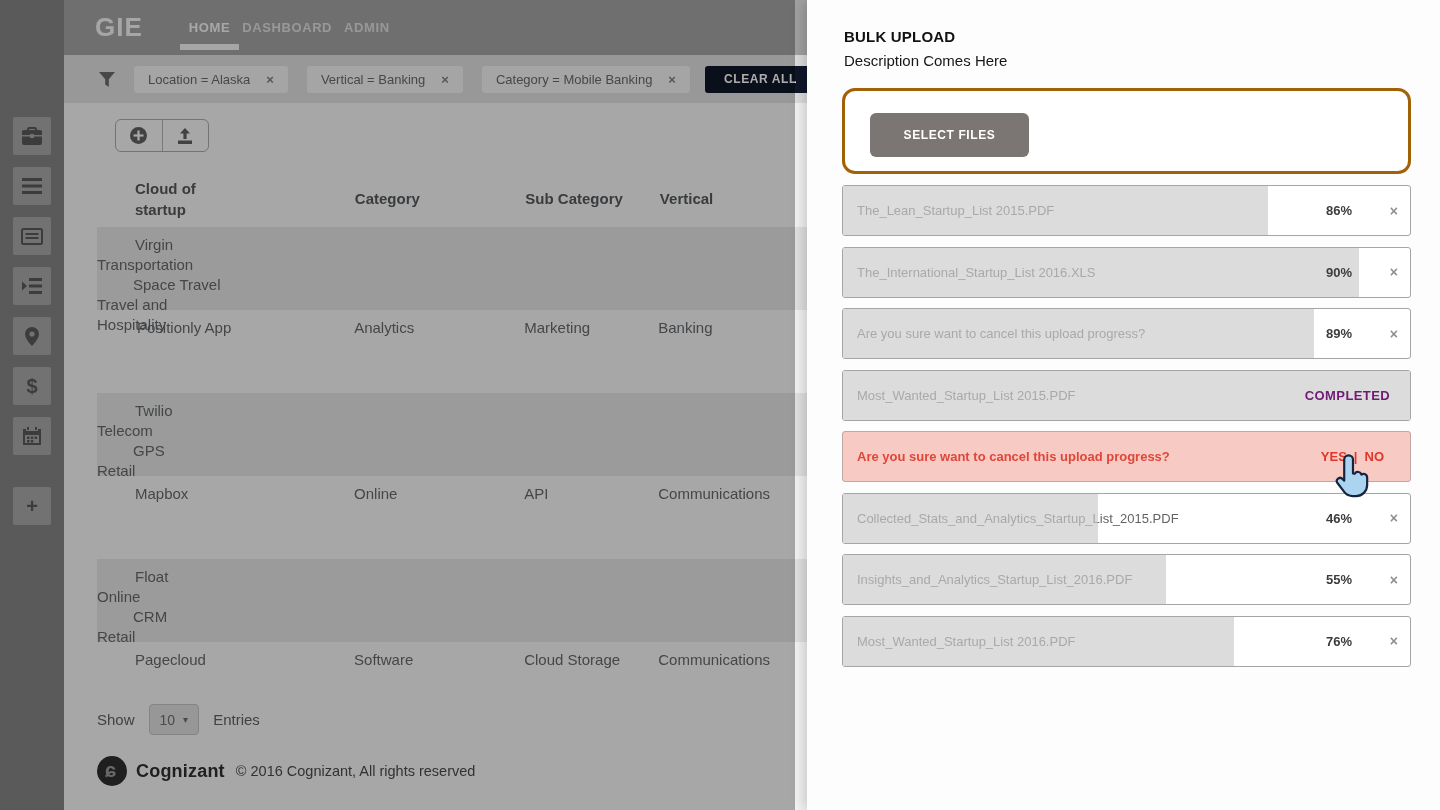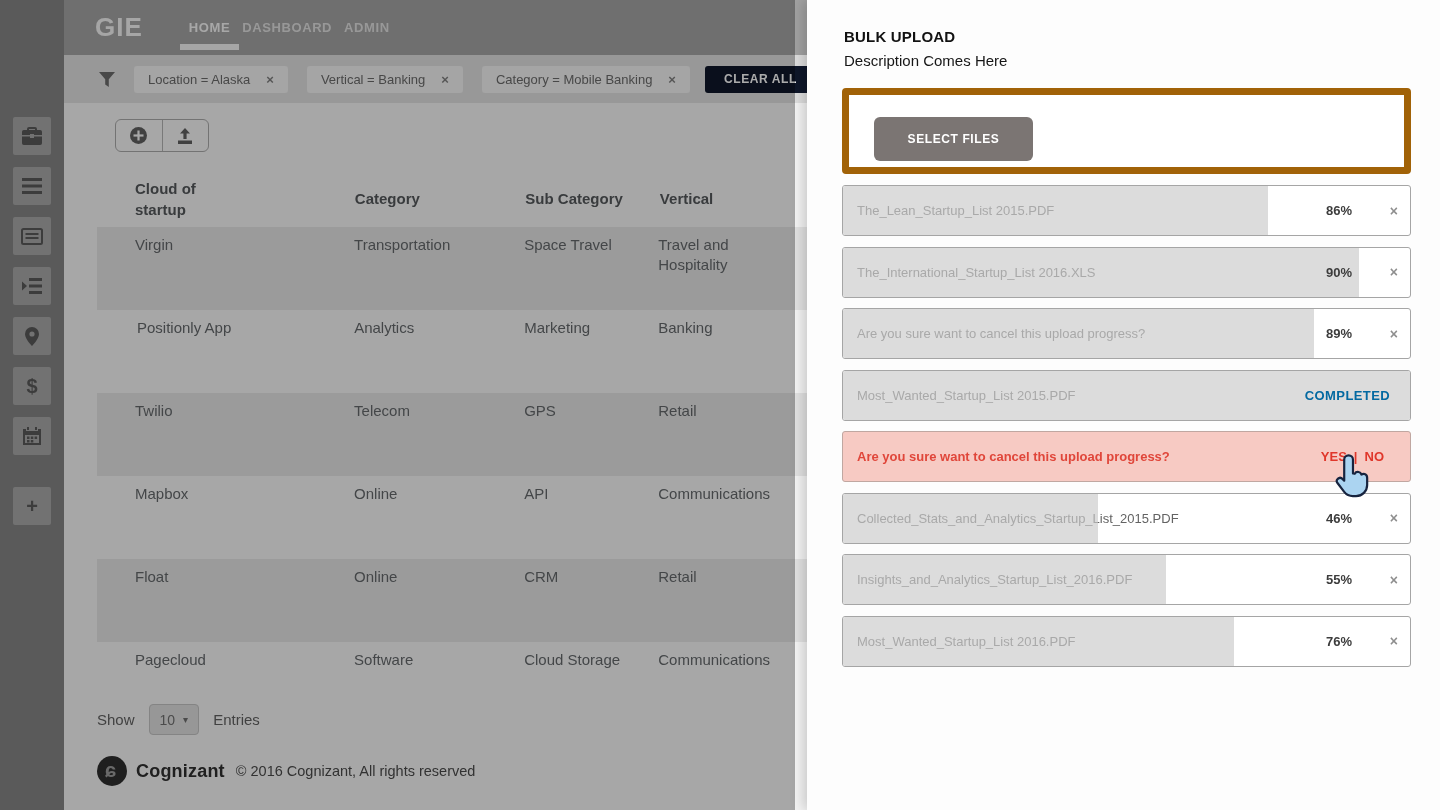--- a/index.html
+++ b/index.html
@@ -35,21 +35,21 @@
              border-radius:6px; display:flex; }
   .tbtn { flex:1; display:flex; align-items:center; justify-content:center; color:#5f5f5f;
           background:none; border:none; cursor:pointer; }
   .tbtn + .tbtn { border-left:1px solid #b0b0b0; }
 
   .table { position:absolute; left:33px; top:67px; width:722px; }
   .thead { display:flex; height:57px; align-items:center; font-weight:bold; color:#53575a; font-size:15px; }
   .col1 { width:270px; padding-left:38px; } .col2 { width:142px; } .col3 { width:142px;margin-left:36px; } .col4 { width:168px; }
   .wrapped { display:inline-block; width:92px; line-height:21px; }
   .trow { display:flex; height:83px; padding-top:8px; font-size:15px; color:#63676a; line-height:20px; }
-  .trow.striped { background:#e2e2e2; }
+  .trow.striped { background:#e2e2e2;flex-direction:column; }
   .trow.last { height:64px; }
   .trow .col4 { padding-right:38px; }
 
   .pagination { position:absolute; left:33px; top:601px; display:flex; align-items:center;
                 font-size:15px; color:#5f5f5f; gap:14px; }
   .pagesize { background:#dcdcdc; border:1px solid #c0c0c0; border-radius:4px; height:31px; padding:0 10px;
               display:flex; align-items:center; gap:8px; color:#6e6e6e; font-size:14px; cursor:pointer; }
   .pagesize .caret { font-size:10px; color:#6e6e6e; }
 
   .appfooter { position:absolute; left:33px; top:653px; display:flex; align-items:center; }
@@ -58,37 +58,37 @@
   .footer-brand { margin-left:9px; font-size:18px; font-weight:bold; color:#2f2f2f; letter-spacing:.2px; }
   .footer-copy { margin-left:11px; font-size:14.5px; color:#4a4a4a; }
 
   .scrim { position:absolute; left:0; top:0; width:795px; height:810px; background:rgba(0,0,0,0.315); z-index:40; }
 
   
   .panel { position:absolute; left:795px; top:0; width:645px; height:810px; background:#fdfdfd; z-index:60;
            box-shadow:-4px 0 12px rgba(0,0,0,0.18);margin-left:12px; }
   .panel-title { position:absolute; left:37px; top:28px; font-size:15px; font-weight:bold; color:#121212; letter-spacing:.2px; }
   .panel-sub { position:absolute; left:37px; top:52px; font-size:15px; color:#161616; }
-  .dropzone { position:absolute; left:35px; top:88px; width:569px; height:86px; border:7px solid #a16207;
-              border-radius:4px; background:#fff; }
+  .dropzone { position:absolute; left:35px; top:88px; width:569px; height:86px; border:3px solid #a16207;
+              border-radius:13px; background:#fff; }
   .select-files { position:absolute; left:25px; top:22px; width:159px; height:44px; background:#7b7573;
                   color:#fff; border:none; border-radius:6px; font-weight:bold; font-size:12px;
                   letter-spacing:.6px; cursor:pointer; }
   .uplist { position:absolute; left:35px; top:185px; width:569px; }
   .up-row { position:relative; height:51px; border:1px solid #a5a5a5; border-radius:3px; background:#fff;
             margin-bottom:10.5px; overflow:hidden; }
   .up-name { position:absolute; left:14px; top:0; line-height:49px; font-size:13px; white-space:nowrap;
              z-index:1; color:#636363; }
   .up-fill { position:absolute; left:0; top:0; height:100%; background:#dcdcdc; overflow:hidden; z-index:2; }
   .up-fill .up-name { color:#a9a9a9; }
   .up-status { position:absolute; right:58px; top:0; line-height:49px; font-size:13px; font-weight:bold;
                color:#3c3c3c; z-index:3; }
   .up-close { position:absolute; right:12px; top:0; height:100%; background:none; border:none;
               font-size:14px; font-weight:bold; color:#8f8f8f; z-index:3; cursor:pointer; }
-  .up-row.completed .up-status { right:20px; color:#0369a1; letter-spacing:.4px; }
+  .up-row.completed .up-status { right:20px; color:#701a75; letter-spacing:.4px; }
   .up-row.confirm { background:#f7cac3; border-color:#c0a7a1; }
   .up-row.confirm .up-name { color:#e0463a; font-weight:bold; }
   .confirm-actions { position:absolute; right:26px; top:0; height:100%; display:flex; align-items:center;
                      gap:7px; z-index:3; font-weight:bold; color:#e0372b; font-size:13px; }
   .confirm-actions button { background:none; border:none; font-weight:bold; color:#e0372b; font-size:13px; cursor:pointer; }
   .cursor-hand { position:absolute; left:528px; top:453px; z-index:80; pointer-events:none; }
 </style>
 </head>
 <body>
 

